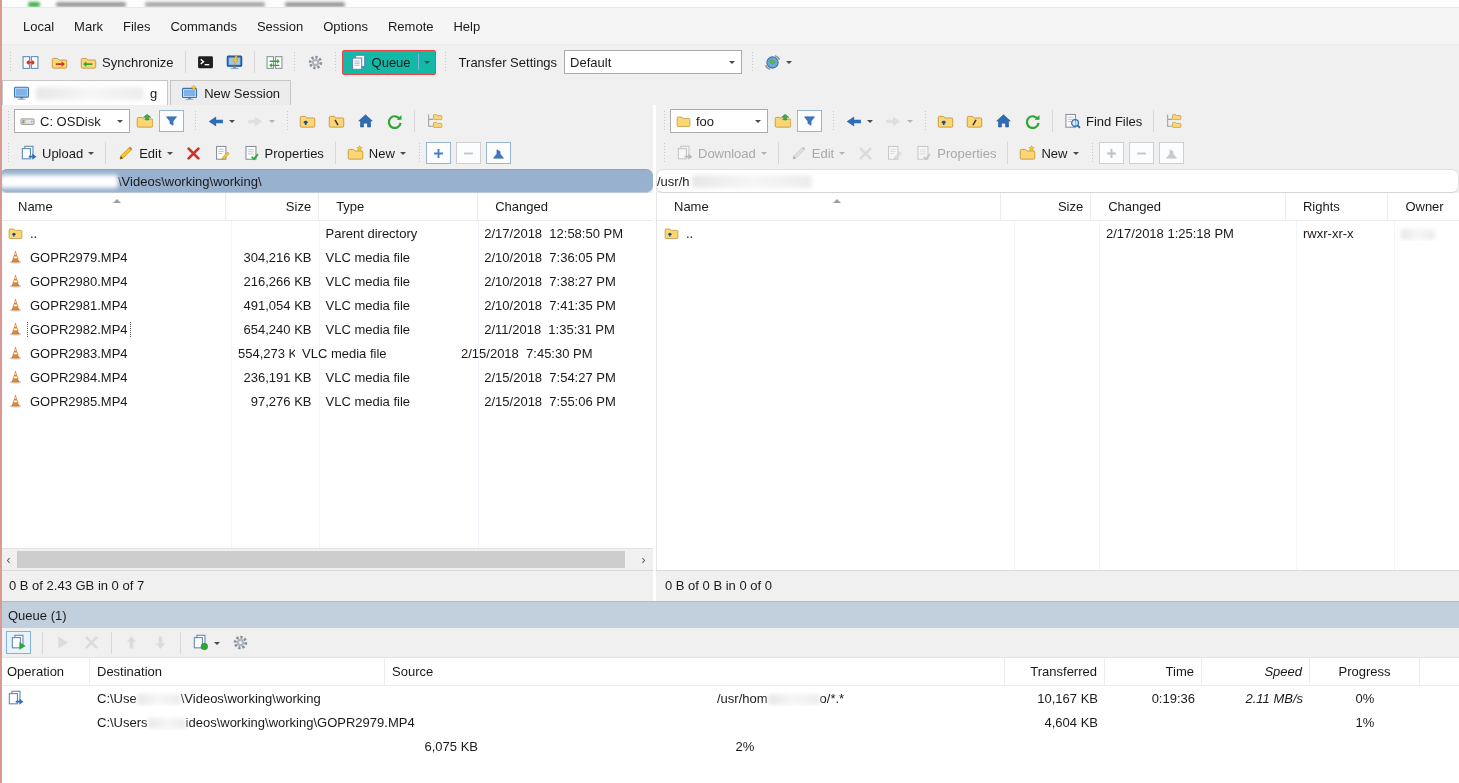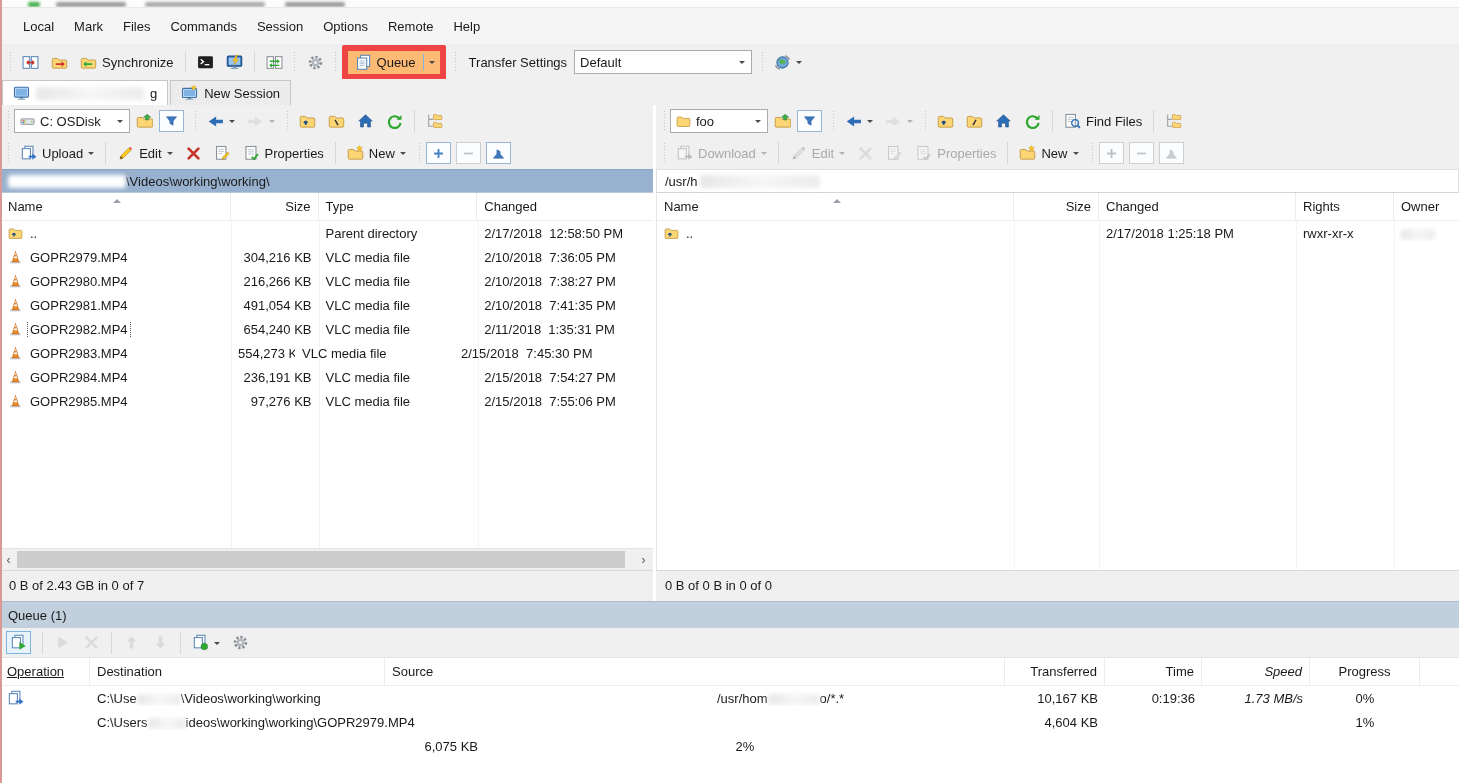--- a/index.html
+++ b/index.html
@@ -17,43 +17,43 @@
   
   .grip { width:4px; height:20px; margin:0 4px; background-image:repeating-linear-gradient(to bottom,#c3c8cd 0 1px,transparent 1px 3px); background-size:1px 100%; background-repeat:no-repeat; background-position:center; }
   .vsep { width:1px; height:22px; background:#d8d8d8; margin:0 5px; }
   .tbtn { display:inline-flex; align-items:center; gap:5px; padding:3px 5px; border:1px solid transparent; border-radius:2px; white-space:nowrap; }
   .tbtn.dis { color:#a9a9a9; }
   .ic { width:17px; height:17px; flex:0 0 auto; display:block; }
   .ic14 { width:15px; height:15px; flex:0 0 auto; display:block; }
   .dis .ic, .icdis { opacity:.4; filter:grayscale(1); }
   .caret { width:0; height:0; border:3.5px solid transparent; border-top-color:#4a4a4a; margin-top:4px; }
   .caret.dis2 { border-top-color:#b3b3b3; }
-  .seg { border:6px solid #ef4444; background:#fdba74; display:inline-flex; align-items:center; border-radius:2px;justify-content:space-between; }
+  .seg { border:1px solid #ef4444; background:#14b8a6; display:inline-flex; align-items:center; border-radius:2px;justify-content:space-between; }
   .seg .half { display:inline-flex; align-items:center; gap:5px; padding:3px 7px; }
   .seg .half + .half { border-left:1px solid #7eb4e2; padding:3px 5px; }
   .combo { background:#fff; border:1px solid #ababab; height:24px; display:inline-flex; align-items:center; padding:0 2px 0 5px; gap:5px; }
   .combo .cbx-val { flex:1; }
   .combo .cbx-arrow { width:15px; height:20px; display:flex; align-items:center; justify-content:center; }
   .lbl { padding:0 7px; white-space:nowrap; }
   .sqbtn { width:25px; height:22px; border:1px solid #98b5d3; background:#fbfdff; display:inline-flex; align-items:center; justify-content:center; margin-right:5px; }
   .sqbtn.dis3 { border-color:#cfcfcf; }
 
   
   .stab { display:inline-flex; align-items:center; gap:6px; height:25px; padding:0 10px; border:1px solid #c6c6c6; border-bottom:none; background:#ececec; margin-right:2px; }
   .stab.active { background:#fff; }
 
   
   .panel { position:absolute; top:105px; height:496px; background:#f0f0f0; }
   .ptb { height:32px; display:flex; align-items:center; padding-left:2px; background:#f0f0f0; }
-  .pathbar { height:24px; margin-top:0; display:flex; align-items:center; padding-left:8px; border-bottom:1px solid #b9c6d4; position:relative; white-space:pre; }
+  .pathbar { height:24px; margin-top:0; display:flex; align-items:center; border-bottom:1px solid #b9c6d4; position:relative; white-space:pre;border-radius:7px; }
   .pathbar.focused { background:#98b1ce; border-top:1px solid #8aa3c0; }
   .pathbar.idle { background:#fff; border:1px solid #e0e0e0; border-bottom:1px solid #d5d5d5; }
   .flist { position:relative; background:#fff; overflow:hidden; border-left:1px solid #e6e6e6; }
   .fhead { display:flex; height:28px; align-items:center; border-bottom:1px solid #ececec; position:relative; background:#fff; }
-  .fh { padding:0 7px; display:flex; align-items:center; height:100%; border-right:1px solid #ececec; white-space:pre; }
+  .fh { padding:0 7px; display:flex; align-items:center; height:100%; border-right:1px solid #ececec; white-space:pre;margin-left:10px; }
   .fh.r { justify-content:flex-end; }
   .frow { display:flex; height:24px; align-items:center; position:relative; }
   .fc { padding:0 7px; white-space:pre; overflow:hidden; }
   .fc.r { text-align:right; }
   .nm { display:flex; align-items:center; gap:5px; }
   .nm .txt { padding:1px 2px; }
   .nm .txt.focus { outline:1px dotted #555; }
   .guide { position:absolute; top:0; bottom:0; width:1px; background:#f0f5fa; }
   .sortcaret { position:absolute; top:2px; width:0; height:0; border:4px solid transparent; border-bottom-color:#9aa0a6; }
 
@@ -72,21 +72,21 @@
   .qhead { display:flex; height:28px; align-items:center; border-bottom:1px solid #ececec; }
   .qh { padding:0 7px; height:100%; display:flex; align-items:center; border-right:1px solid #ececec; white-space:nowrap; }
   .qh.r { justify-content:flex-end; }
   .qh.c { justify-content:center; }
   .qrow { display:flex; height:24px; align-items:center; }
   .qc { padding:0 7px; white-space:pre; overflow:hidden; }
   .qc.r { text-align:right; }
   .qc.c { text-align:center; }
 
   
-  .w-op { width:90px;text-decoration:underline; } .w-src { width:620px; } .w-dst { width:295px; }
+  .w-op { width:90px; } .w-src { width:620px; } .w-dst { width:295px; }
   .w-tr { width:100px; } .w-tm { width:97px; } .w-sp { width:108px;font-style:italic; } .w-pg { width:110px; }
 
   
   .redact { display:inline-block; height:13px; border-radius:3px; background:#fff; filter:blur(2px); vertical-align:middle; }
   .redact.gray { background:linear-gradient(90deg,#e7e7e7,#f6f6f6,#ececec); }
   .titlefrag { display:inline-block; height:5px; border-radius:2px; filter:blur(1.5px); margin-top:2px; vertical-align:top; }
 </style>
 </head>
 <body>
 
@@ -802,21 +802,21 @@
       <div class="qh c w-pg">Progress</div>
     </div>
     <div class="qrow">
       <div class="qc w-op"><svg class="ic">
             <use href="#i-upload"></use>
           </svg></div>
       <div class="qc w-src"><span>C:\Use</span><i class="redact gray" style="width:44px;height:11px"></i><span>\Videos\working\working</span></div>
       <div class="qc w-dst"><span>/usr/hom</span><i class="redact gray" style="width:52px;height:11px"></i><span>o/*.*</span></div>
       <div class="qc r w-tr">10,167 KB</div>
       <div class="qc r w-tm">0:19:36</div>
-      <div class="qc r w-sp">1.73 MB/s</div>
+      <div class="qc r w-sp">2.11 MB/s</div>
       <div class="qc c w-pg">0%</div>
     </div>
     <div class="qrow">
       <div class="qc w-op"></div>
       <div class="qc w-src"><span>C:\Users</span><i class="redact gray" style="width:38px;height:11px"></i><span>ideos\working\working\GOPR2979.MP4</span></div>
       <div class="qc w-dst"></div>
       <div class="qc r w-tr">4,604 KB</div>
       <div class="qc r w-tm"></div>
       <div class="qc r w-sp"></div>
       <div class="qc c w-pg">1%</div>

